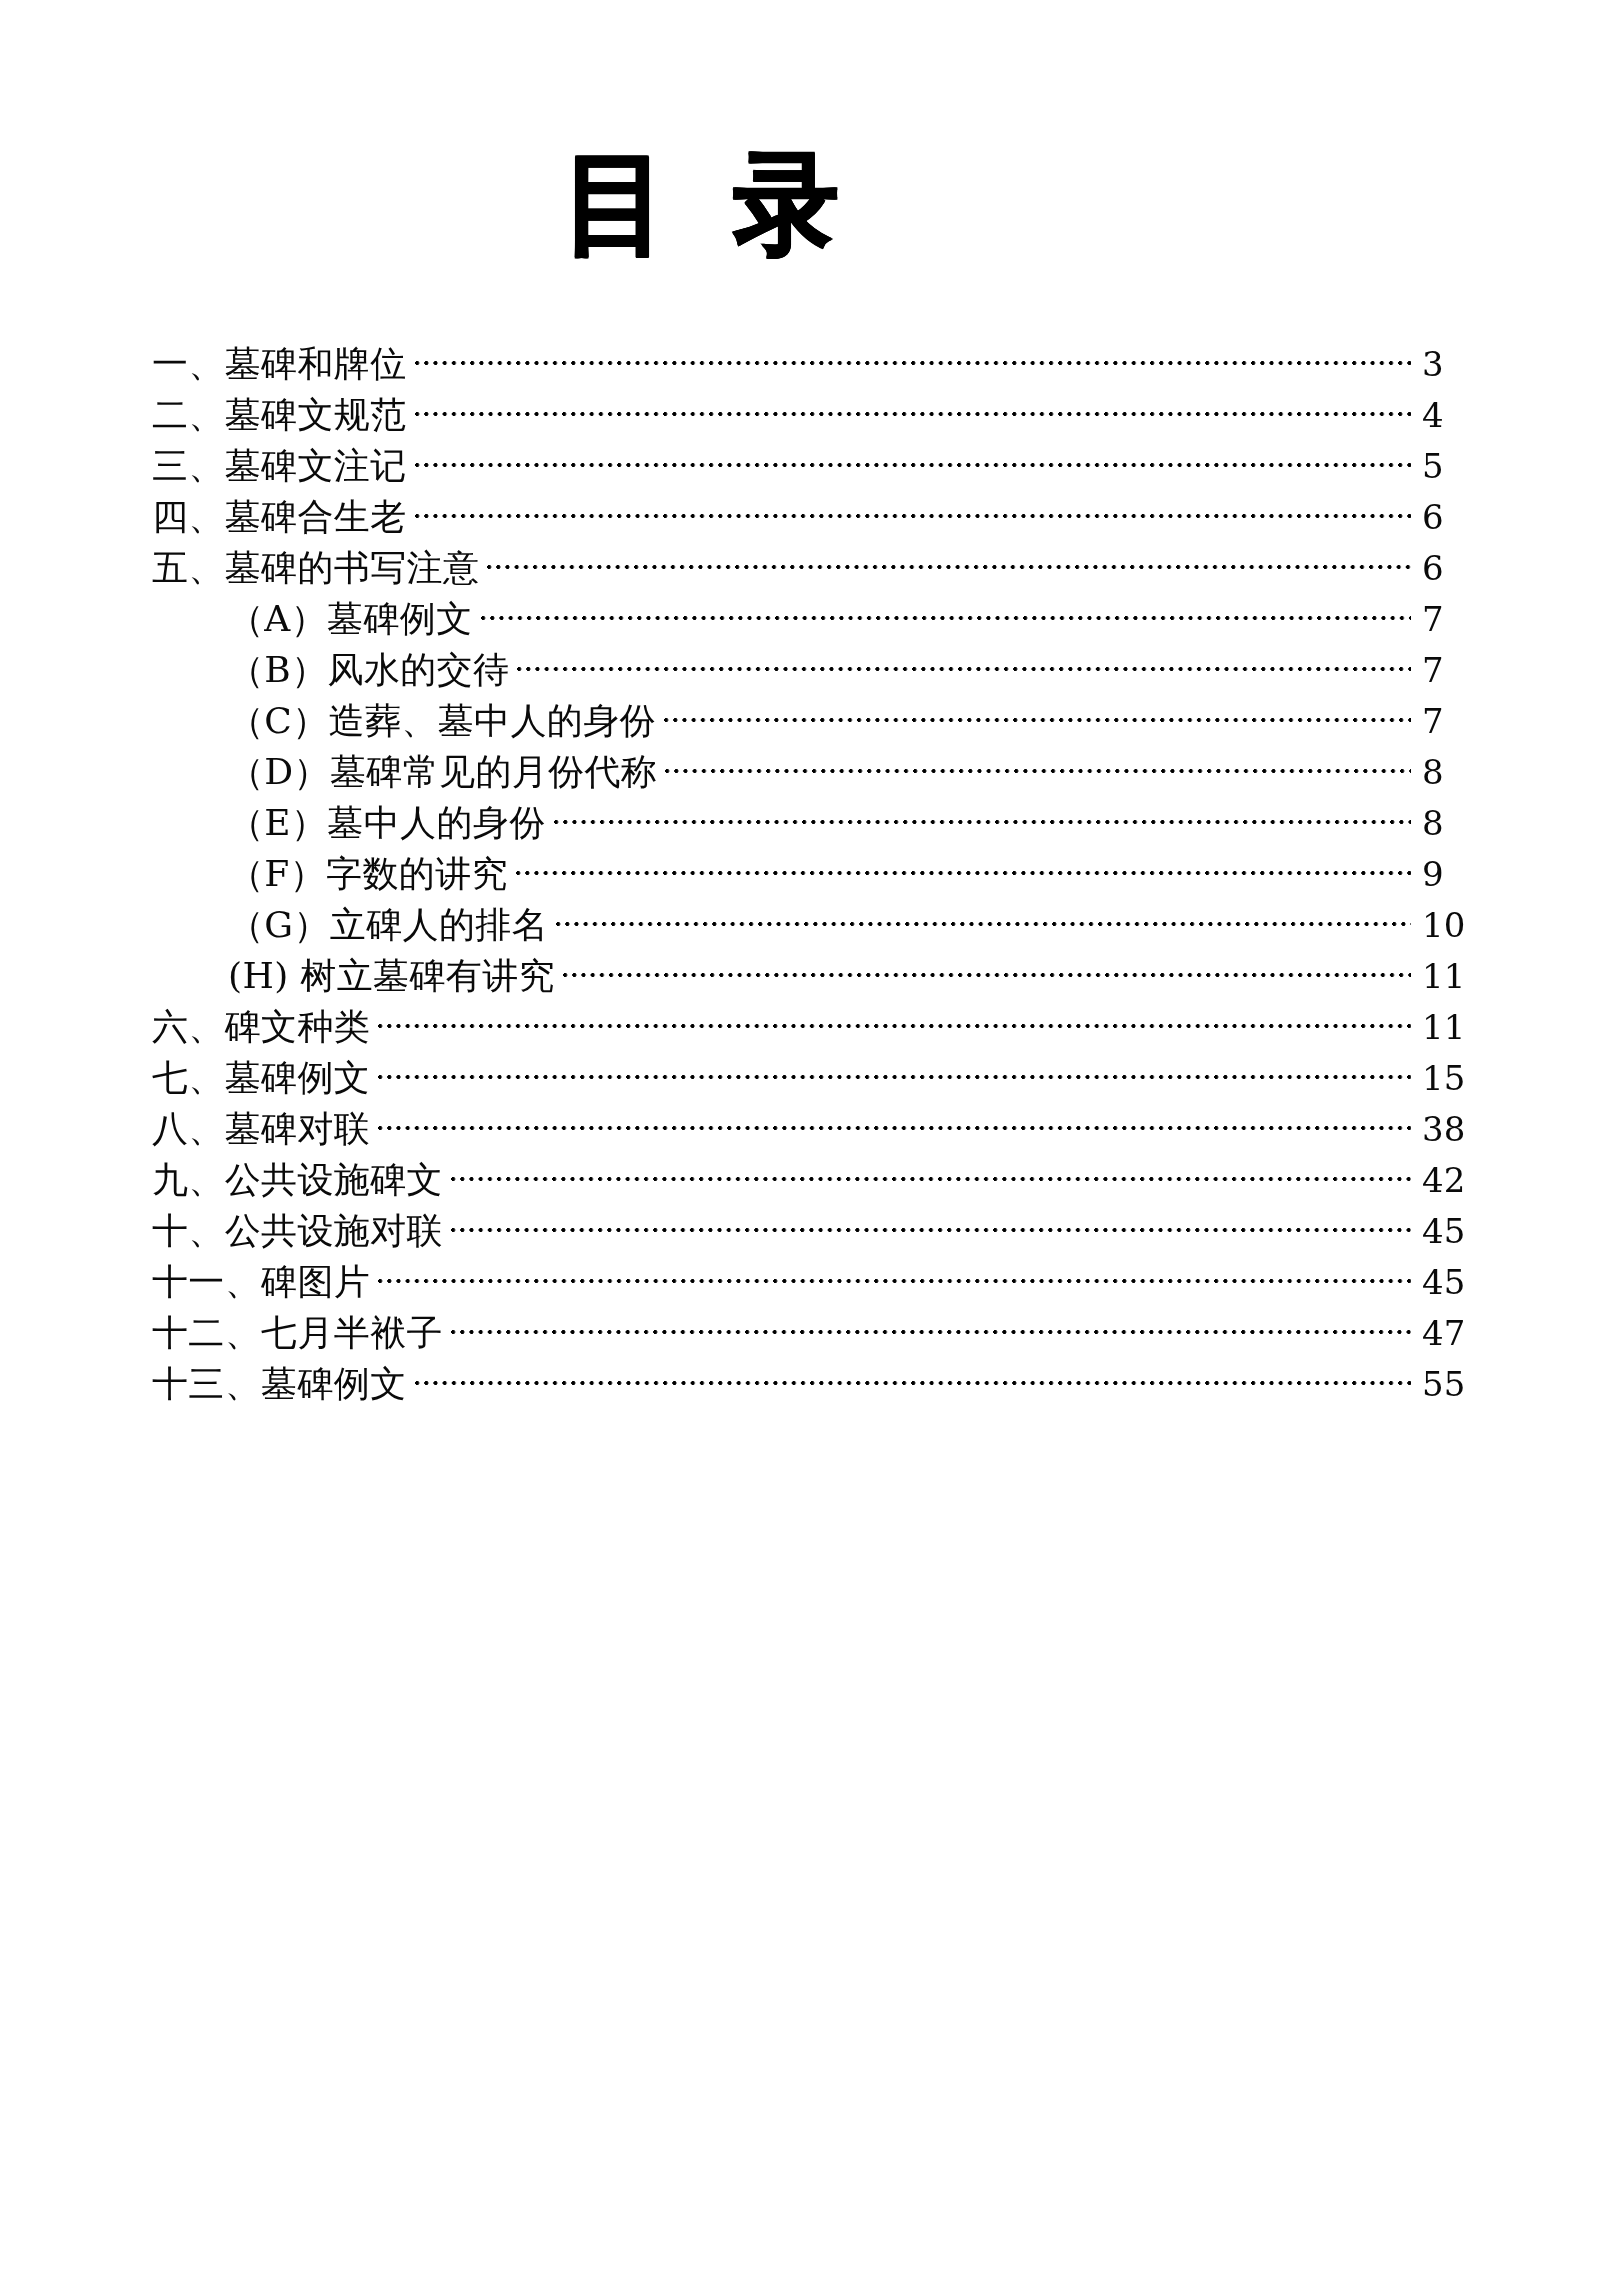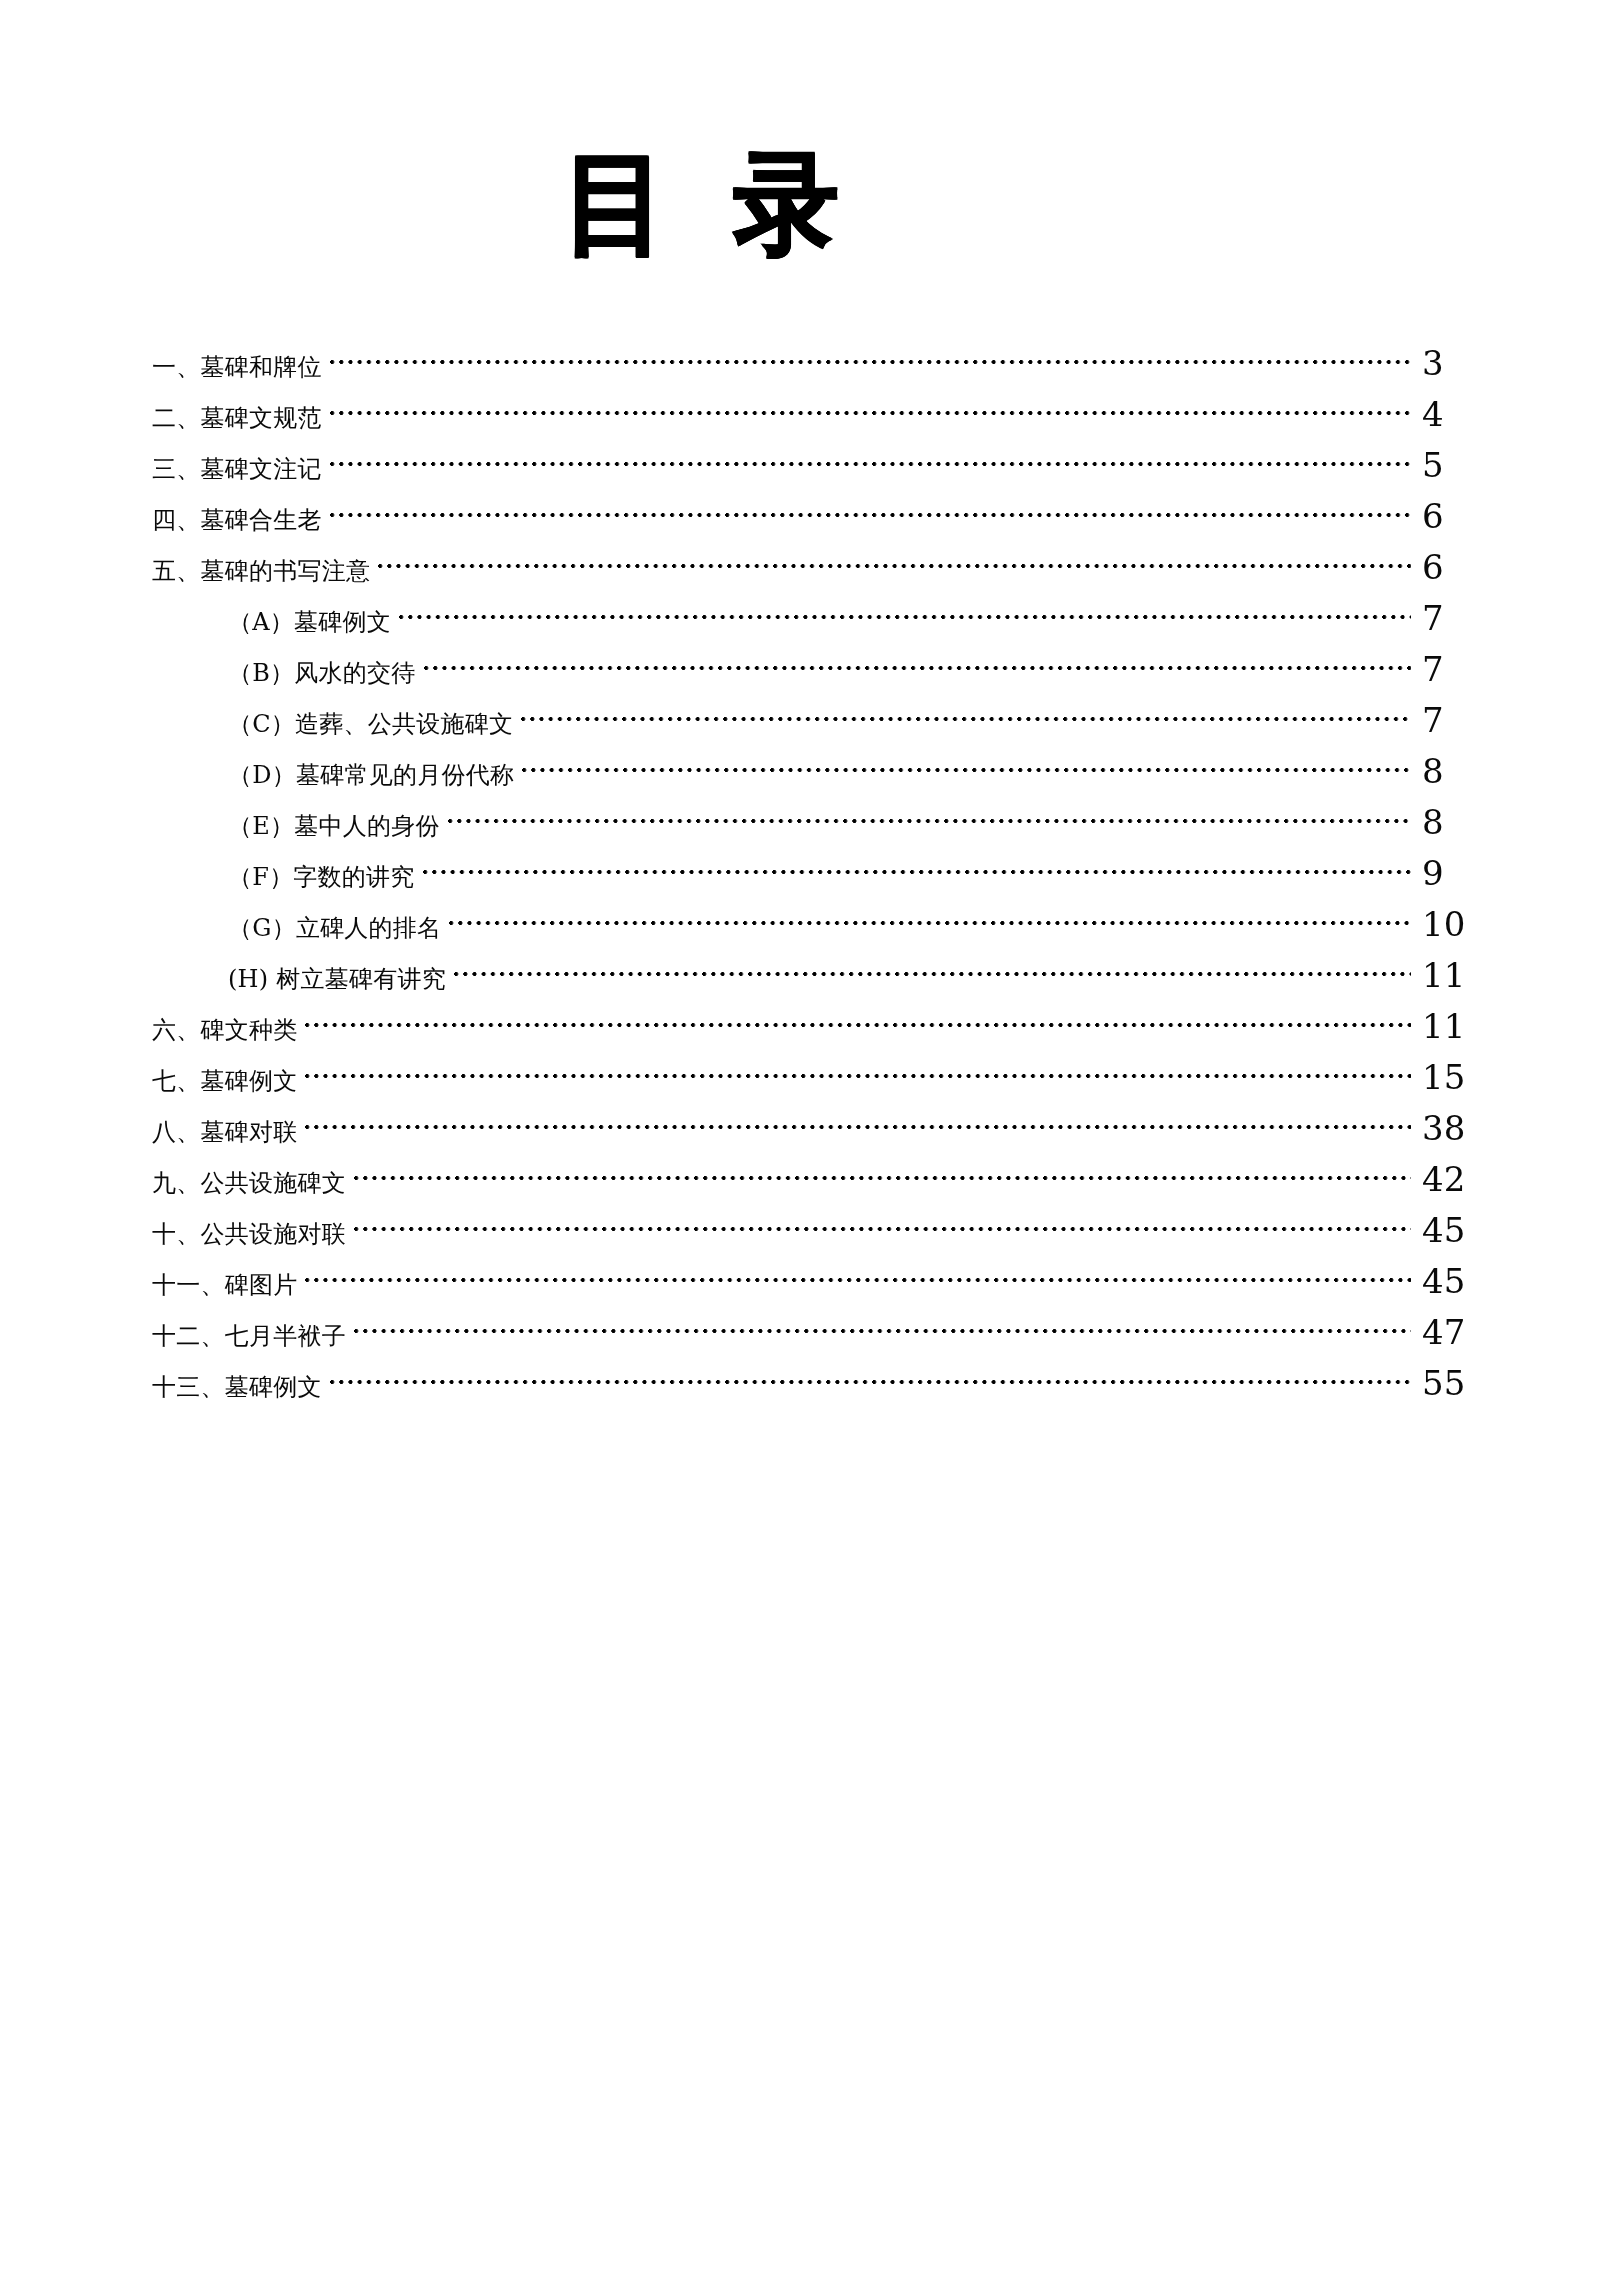--- a/index.html
+++ b/index.html
@@ -67,21 +67,21 @@
     line-height: 51px;
     white-space: nowrap;
   }
   .toc-entry.level-2 {
     padding-left: 76px;
   }
 
   .toc-label {
     flex: 0 0 auto;
     font-family: "DejaVu Serif", "Liberation Serif", serif;
-    font-size: 24px;
+    font-size: 36px;
     letter-spacing: 0.01em;
     color: #0a0a0a;
     padding-right: 8px;
   }
 
   .toc-leader {
     flex: 1 1 auto;
     position: relative;
     height: 1em;
     overflow: hidden;
@@ -148,21 +148,21 @@
         <span class="toc-label">（A）墓碑例文</span>
         <span class="toc-leader"></span>
         <span class="toc-page">7</span>
       </div>
       <div class="toc-entry level-2">
         <span class="toc-label">（B）风水的交待</span>
         <span class="toc-leader"></span>
         <span class="toc-page">7</span>
       </div>
       <div class="toc-entry level-2">
-        <span class="toc-label">（C）造葬、公共设施碑文</span>
+        <span class="toc-label">（C）造葬、墓中人的身份</span>
         <span class="toc-leader"></span>
         <span class="toc-page">7</span>
       </div>
       <div class="toc-entry level-2">
         <span class="toc-label">（D）墓碑常见的月份代称</span>
         <span class="toc-leader"></span>
         <span class="toc-page">8</span>
       </div>
       <div class="toc-entry level-2">
         <span class="toc-label">（E）墓中人的身份</span>

